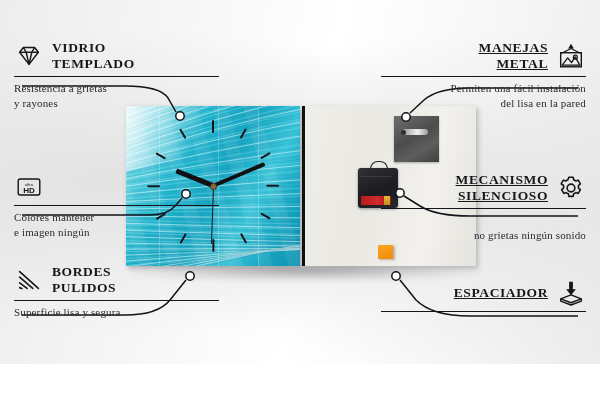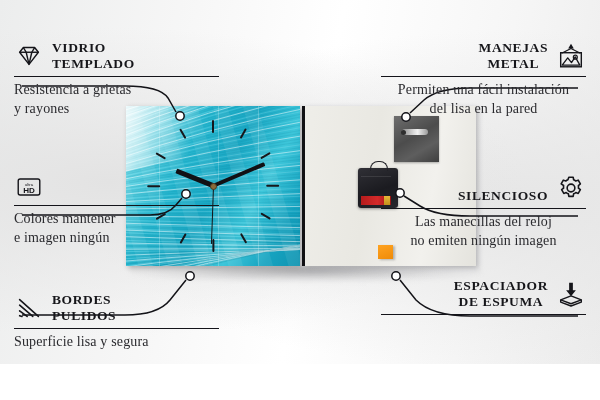--- a/index.html
+++ b/index.html
@@ -22,39 +22,39 @@
   .feat.right .head{justify-content:flex-end;}
   .feat .titles{
     font-family:"Liberation Serif", serif;
     font-weight:700;
     font-size:13.5px;
     letter-spacing:.6px;
     line-height:1.22;
     color:#16161a;
     text-transform:uppercase;
   }
-  .feat.right .titles{text-align:center;}
+  .feat.right .titles{text-align:right;text-decoration:underline;}
   .feat .rule{
     height:0;border-top:1.4px solid #14141a;
     margin:3px 0 4px 0;width:100%;
   }
   .feat .desc{
     font-family:"Liberation Serif", serif;
-    font-size:14px;line-height:1.35;color:#2a2a2e;
+    font-size:11px;line-height:1.35;color:#2a2a2e;
     letter-spacing:.15px;
   }
-  .feat.right .desc{text-align:center;}
+  .feat.right .desc{text-align:right;}
 
   .ico{width:30px;height:30px;flex:0 0 30px;display:block;}
   .ico svg{display:block;width:30px;height:30px;}
 
   
   #f-glass{left:14px;top:40px;}
   #f-print{left:14px;top:172px;}
-  #f-edges{left:14px;top:292px;}
+  #f-edges{left:14px;top:264px;}
   
   #f-hooks{left:381px;top:40px;}
   #f-mech {left:381px;top:172px;}
   #f-spacer{left:381px;top:278px;}
 
   
   #product{position:absolute;left:126px;top:106px;width:350px;height:166px;}
 
   .shadow-under{
     position:absolute;left:4px;top:160px;width:352px;height:16px;
@@ -429,35 +429,35 @@
           <circle cx="20.6" cy="17.2" r="2.1" fill="none" stroke="#15151a" stroke-width="1.3"></circle>
         </svg>
       </span>
     </div>
     <div class="rule"></div>
     <div class="desc"><span>Permiten una fácil instalación</span><br><span>del lisa en la pared</span></div>
   </div>
 
   <div class="feat right" id="f-mech">
     <div class="head">
-      <span class="titles"><br><span>SILENCIOSO</span></span>
+      <span class="titles"><span>MECANISMO</span><br><span>SILENCIOSO</span></span>
       <span class="ico">
         <svg viewBox="0 0 32 32">
           <path d="M13.7 4.5 h4.6 l.5 2.7 a9.6 9.6 0 0 1 2.3 1.35 l2.6-.95 2.3 4 -2.1 1.75 a9.6 9.6 0 0 1 0 2.7 l2.1 1.75 -2.3 4 -2.6-.95 a9.6 9.6 0 0 1-2.3 1.35 l-.5 2.7 h-4.6 l-.5-2.7 a9.6 9.6 0 0 1-2.3-1.35 l-2.6 .95 -2.3-4 2.1-1.75 a9.6 9.6 0 0 1 0-2.7 L5.5 11.6 l2.3-4 2.6 .95 A9.6 9.6 0 0 1 12.7 7.2 Z" fill="none" stroke="#15151a" stroke-width="1.7" stroke-linejoin="round"></path>
           <circle cx="16" cy="16" r="4.1" fill="none" stroke="#15151a" stroke-width="1.7"></circle>
         </svg>
       </span>
     </div>
     <div class="rule"></div>
-    <div class="desc"><span>Las manecillas del reloj</span><br><span>no emiten ningún imagen</span></div>
+    <div class="desc"><br><span>no grietas ningún sonido</span></div>
   </div>
 
   <div class="feat right" id="f-spacer">
     <div class="head">
-      <span class="titles"><span>ESPACIADOR</span><br><span>DE ESPUMA</span></span>
+      <span class="titles"><span>ESPACIADOR</span><br></span>
       <span class="ico">
         <svg viewBox="0 0 32 32">
           <path d="M14 4 h4 v8 h3.2 L16 18.5 10.8 12 H14 Z" fill="#15151a"></path>
           <path d="M16 18 L27 22.2 L16 26.4 L5 22.2 Z" fill="none" stroke="#15151a" stroke-width="1.5" stroke-linejoin="round"></path>
           <path d="M5 22.2 v2.4 L16 28.8 L27 24.6 v-2.4" fill="none" stroke="#15151a" stroke-width="1.5" stroke-linejoin="round"></path>
         </svg>
       </span>
     </div>
     <div class="rule"></div>
   </div>

